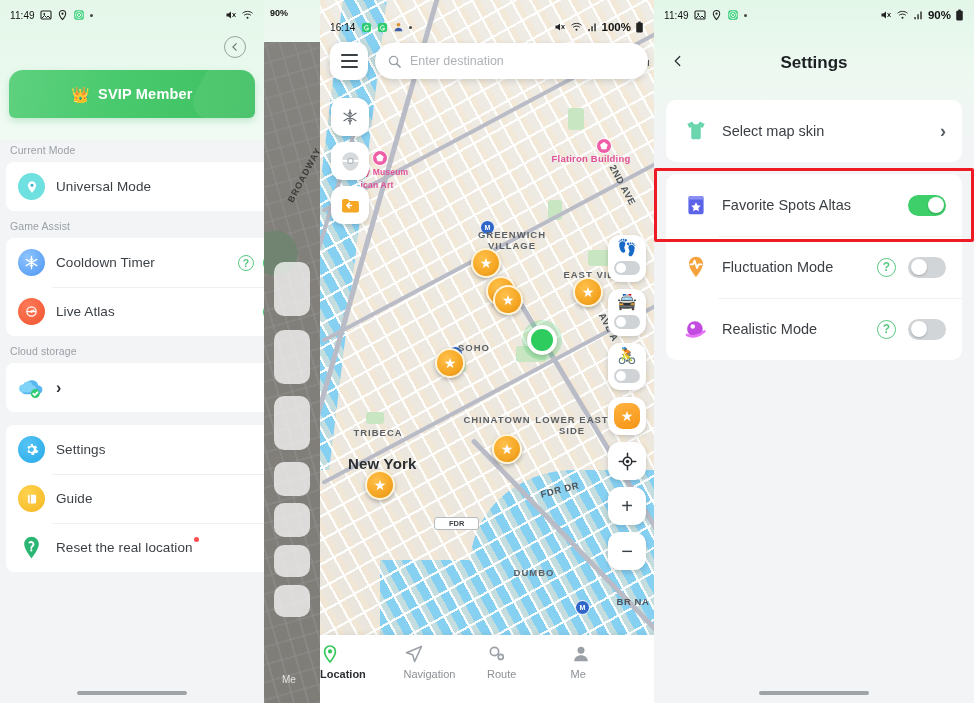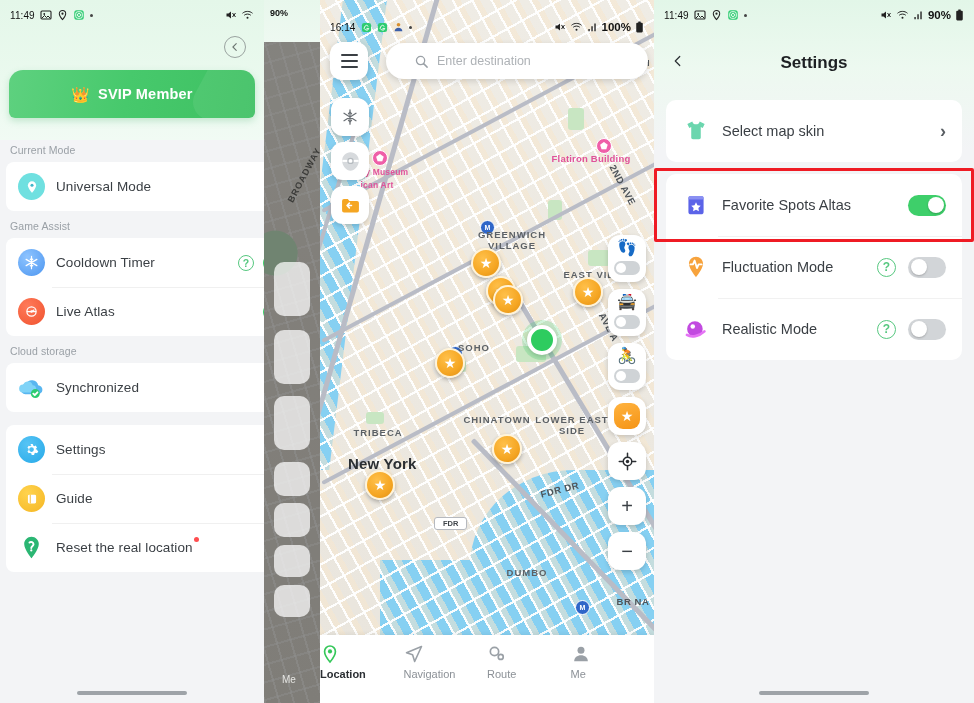--- a/index.html
+++ b/index.html
@@ -145,28 +145,28 @@
   .me-dot {
     position:absolute; width:30px; height:30px; border-radius:50%;
     background:#2ecc5f; border:4px solid #fff; box-shadow: 0 0 0 5px rgba(46,204,95,.22), 0 2px 4px rgba(0,0,0,.2);
   }
   .me-dot:after{content:"";position:absolute;inset:5px;border-radius:50%;background:#fff;opacity:.0}
   .mtr { position:absolute; width:15px; height:15px; border-radius:50%; background:#2f66c8; color:#fff;
          font-size:7px; display:flex; align-items:center; justify-content:center; font-weight:bold; border:1.5px solid #fff;}
   .poi-pink { position:absolute; width:16px; height:16px; border-radius:50%; background:#ef5fa8; border:1.5px solid #fff;
               display:flex;align-items:center;justify-content:center;color:#fff;font-size:9px;}
   .fdr-badge { position:absolute; background:#fff; border:1px solid #b6b9bf; border-radius:3px;
-               font-size:7.5px; padding:1px 8px; color:#40454a; font-weight:bold; }
+               font-size:7.5px; padding:1px 14px; color:#40454a; font-weight:bold; }
 
   .searchwrap { position:absolute; left:10px; top:42px; right:6px; display:flex; align-items:center; gap:7px; z-index:6;}
   .hamb { width:38px; height:38px; border-radius:12px; background:#fff; display:flex; flex-direction:column;
           align-items:center; justify-content:center; gap:4px; box-shadow:0 2px 6px rgba(0,0,0,.18); flex:0 0 38px;}
   .hamb b { display:block; width:17px; height:2.2px; background:#3a3f44; border-radius:2px; }
   .searchbox { flex:1; height:36px; border-radius:18px; background:#fff; display:flex; align-items:center;
-               padding:0 28px; gap:8px; box-shadow:0 2px 6px rgba(0,0,0,.15);margin-left:11px; }
+               padding:0 12px; gap:8px; box-shadow:0 2px 6px rgba(0,0,0,.15); }
   .searchbox span.ph { color:#aeb2b6; font-size:12.5px; }
 
   .ctl-col-left { position:absolute; left:11px; top:98px; display:flex; flex-direction:column; gap:6px; z-index:5;}
   .ctl-col-right { position:absolute; right:8px; top:235px; display:flex; flex-direction:column; gap:7px; align-items:center; z-index:5;}
   .ctl {
     width:38px; height:38px; border-radius:12px; background:#fff;
     display:flex; align-items:center; justify-content:center;
     box-shadow:0 2px 5px rgba(0,0,0,.17); font-size:17px;
   }
   .ctl-stack { width:38px; border-radius:12px; background:#fff; box-shadow:0 2px 5px rgba(0,0,0,.17);
@@ -332,21 +332,20 @@
       <div class="card">
         <div class="row">
           <span class="row-icon">
             <svg width="27" height="27" viewBox="0 0 24 24">
                 <path d="M6.5 18h11a4 4 0 0 0 .4-8 5.6 5.6 0 0 0-10.7-1A3.9 3.9 0 0 0 6.5 18z" fill="#58b6f0"></path>
                 <path d="M4.5 16.5h8.2a3.2 3.2 0 0 0 .3-6.4 4.4 4.4 0 0 0-8.3-.8 3.1 3.1 0 0 0-.2 7.2z" fill="#7fd3f7"></path>
                 <circle cx="15.4" cy="17.4" r="4" fill="#2ecc71"></circle>
                 <path d="M13.6 17.5l1.3 1.3 2.4-2.5" fill="none" stroke="#fff" stroke-width="1.7" stroke-linecap="round" stroke-linejoin="round"></path>
               </svg>
           </span>
-          <span class="row-label">Synchronized</span>
           <span class="row-right">
             <span class="chev">›</span>
           </span>
         </div>
       </div>
 
       <div style="height:13px"></div>
       <div class="card">
         <div class="row">
           <span class="row-icon">
@@ -443,21 +442,21 @@
       <span class="mtr" style="left:160px;top:220px">M</span>
       <span class="mtr" style="left:128px;top:346px">M</span>
       <span class="mtr" style="left:255px;top:600px">M</span>
 
       <span class="maplabel" style="left:140px;top:230px;width:104px">GREENWICH VILLAGE</span>
       <span class="maplabel" style="left:236px;top:270px;width:96px">EAST VILLAGE</span>
       <span class="maplabel" style="left:124px;top:343px;width:60px">SOHO</span>
       <span class="maplabel" style="left:22px;top:428px;width:72px">TRIBECA</span>
       <span class="maplabel" style="left:134px;top:415px;width:86px">CHINATOWN</span>
       <span class="maplabel" style="left:212px;top:415px;width:80px">LOWER EAST SIDE</span>
-      <span class="maplabel" style="left:175px;top:568px;width:64px">DUMBO</span>
+      <span class="maplabel" style="left:182px;top:568px;width:64px">DUMBO</span>
       <span class="maplabel big" style="left:28px;top:455px;width:120px;text-align:left">New York</span>
 
       <span class="maplabel rot road-lbl" style="left:270px;top:180px;width:64px">2ND AVE</span>
       <span class="maplabel rot road-lbl" style="left:262px;top:322px;width:52px">AVE A</span>
       <span class="maplabel road-lbl" style="left:210px;top:485px;width:60px;transform:rotate(-14deg)">FDR DR</span>
       <span class="fdr-badge" style="left:114px;top:517px">FDR</span>
       <span class="maplabel road-lbl" style="left:296px;top:596px;width:34px;line-height:1.35">BR NA</span>
       <span class="maplabel pink" style="left:306px;top:460px;width:28px;text-align:left">Wil</span>
       <span class="maplabel road-lbl" style="left:310px;top:58px;width:24px">Y.H</span>
 

